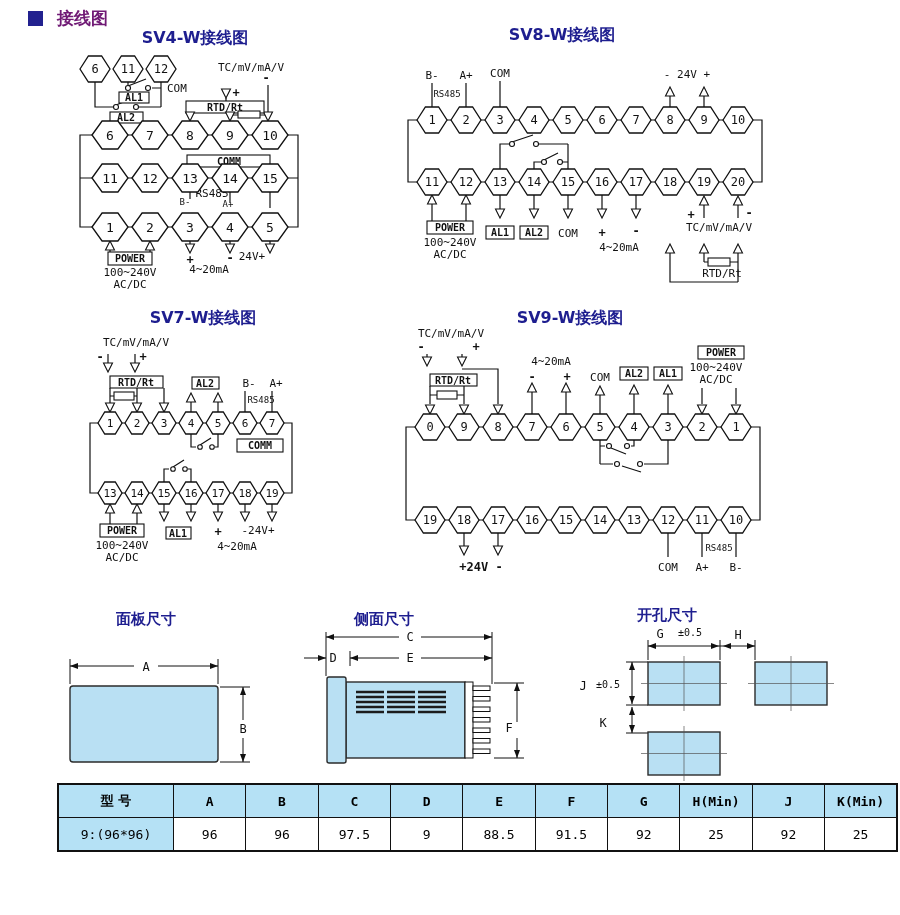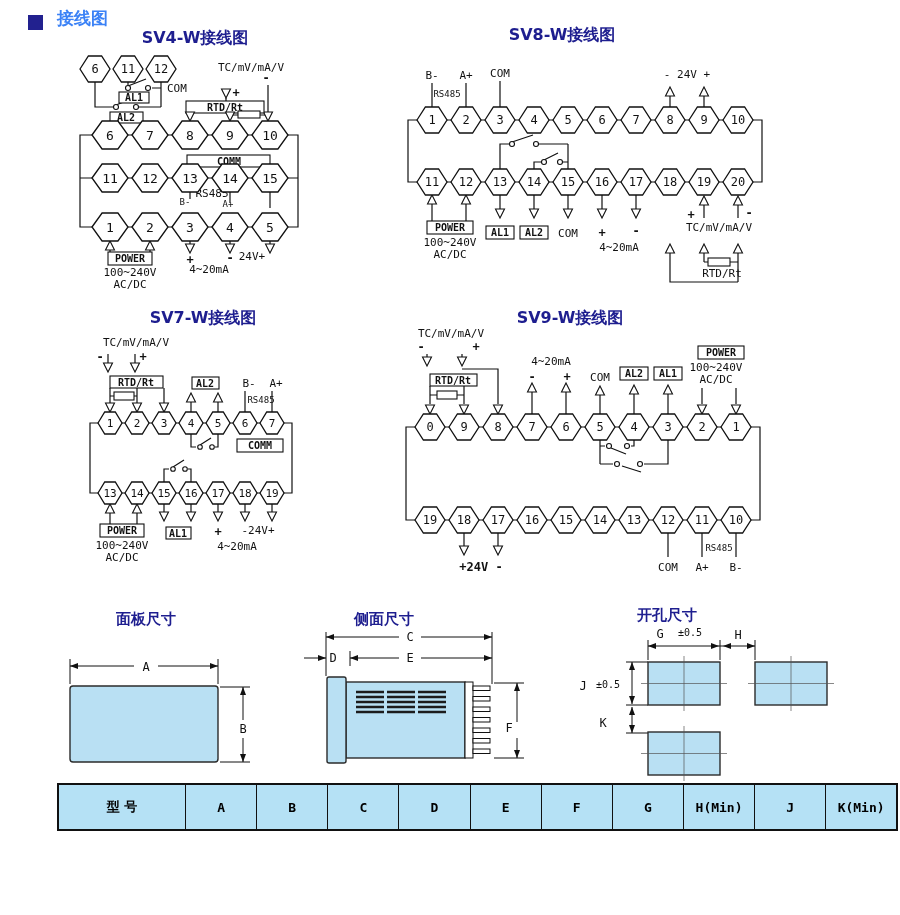--- a/index.html
+++ b/index.html
@@ -1,19 +1,19 @@
 <!DOCTYPE html>
 <html><head>
 <meta charset="utf-8">
 <style>
   html,body{margin:0;padding:0;background:#fff;}
   .page{position:relative;width:900px;height:915px;background:#fff;overflow:hidden;
         font-family:"DejaVu Sans",sans-serif;}
-  .sec{position:absolute;display:flex;align-items:flex-end;gap:14px;
-       font:bold 17px "DejaVu Sans",sans-serif;color:#3b82f6;}
+  .sec{position:absolute;display:flex;align-items:center;gap:14px;
+       font:bold 17px "DejaVu Sans",sans-serif;color:#701a75;}
   .sec .sq{width:15px;height:15px;background:#22218f;flex:0 0 auto;}
   #sec1{left:28px;top:7px;}
   #sec2{left:18px;top:586px;gap:21px;}
   svg text{font-family:"DejaVu Sans Mono",monospace;fill:#111;}
   .dtitle{font:bold 16px "DejaVu Sans",sans-serif;fill:#1e1e8f;text-anchor:middle;}
   .subttl{font:bold 15px "DejaVu Sans",sans-serif;fill:#1e1e8f;text-anchor:middle;}
   .L{font-size:11px;text-anchor:middle;}
   .Ls{font-size:11px;text-anchor:start;}
   .S{font-size:9px;text-anchor:middle;}
   .B{font-size:12px;font-weight:bold;text-anchor:middle;}
@@ -28,21 +28,21 @@
   .res{fill:#fff;stroke:#111;stroke-width:1.1;}
   .sc{fill:#fff;stroke:#111;stroke-width:1.1;}
   .oa{fill:#fff;stroke:#111;stroke-width:1.1;stroke-linejoin:miter;}
   .ah{fill:#111;stroke:none;}
   .blue{fill:#b9e0f3;stroke:#2b2b2b;stroke-width:1.4;}
   .pin{fill:#fff;stroke:#111;stroke-width:1;}
   .vent{stroke:#1c1c1c;stroke-width:2.6;fill:none;}
   table.dims{position:absolute;left:57px;top:783px;width:841px;border-collapse:collapse;
      border:2.5px solid #111;table-layout:fixed;}
   table.dims th,table.dims td{border:1.3px solid #111;height:24px;text-align:center;
-     font:13px "DejaVu Sans Mono",monospace;padding:10px;}
+     font:13px "DejaVu Sans Mono",monospace;padding:4px;}
   table.dims th{background:#b5e1f5;font-weight:bold;}
   table.dims th:first-child{width:106px;font-family:"DejaVu Sans",sans-serif;}
   table.dims td.mod{background:#b5e1f5;font-family:"DejaVu Sans Mono",monospace;}
 </style>
 </head>
 <body>
 
 <div class="page">
 
   <div class="sec" id="sec1">
@@ -500,16 +500,29 @@
           <th>D</th>
           <th>E</th>
           <th>F</th>
           <th>G</th>
           <th>H(Min)</th>
           <th>J</th>
           <th>K(Min)</th>
         </tr>
       </thead>
     <tbody>
+        <tr>
+          <td class="mod">9:(96*96)</td>
+          <td>96</td>
+          <td>96</td>
+          <td>97.5</td>
+          <td>9</td>
+          <td>88.5</td>
+          <td>91.5</td>
+          <td>92</td>
+          <td>25</td>
+          <td>92</td>
+          <td>25</td>
+        </tr>
       </tbody>
   </table>
 
 </div>
 
 </body></html>

